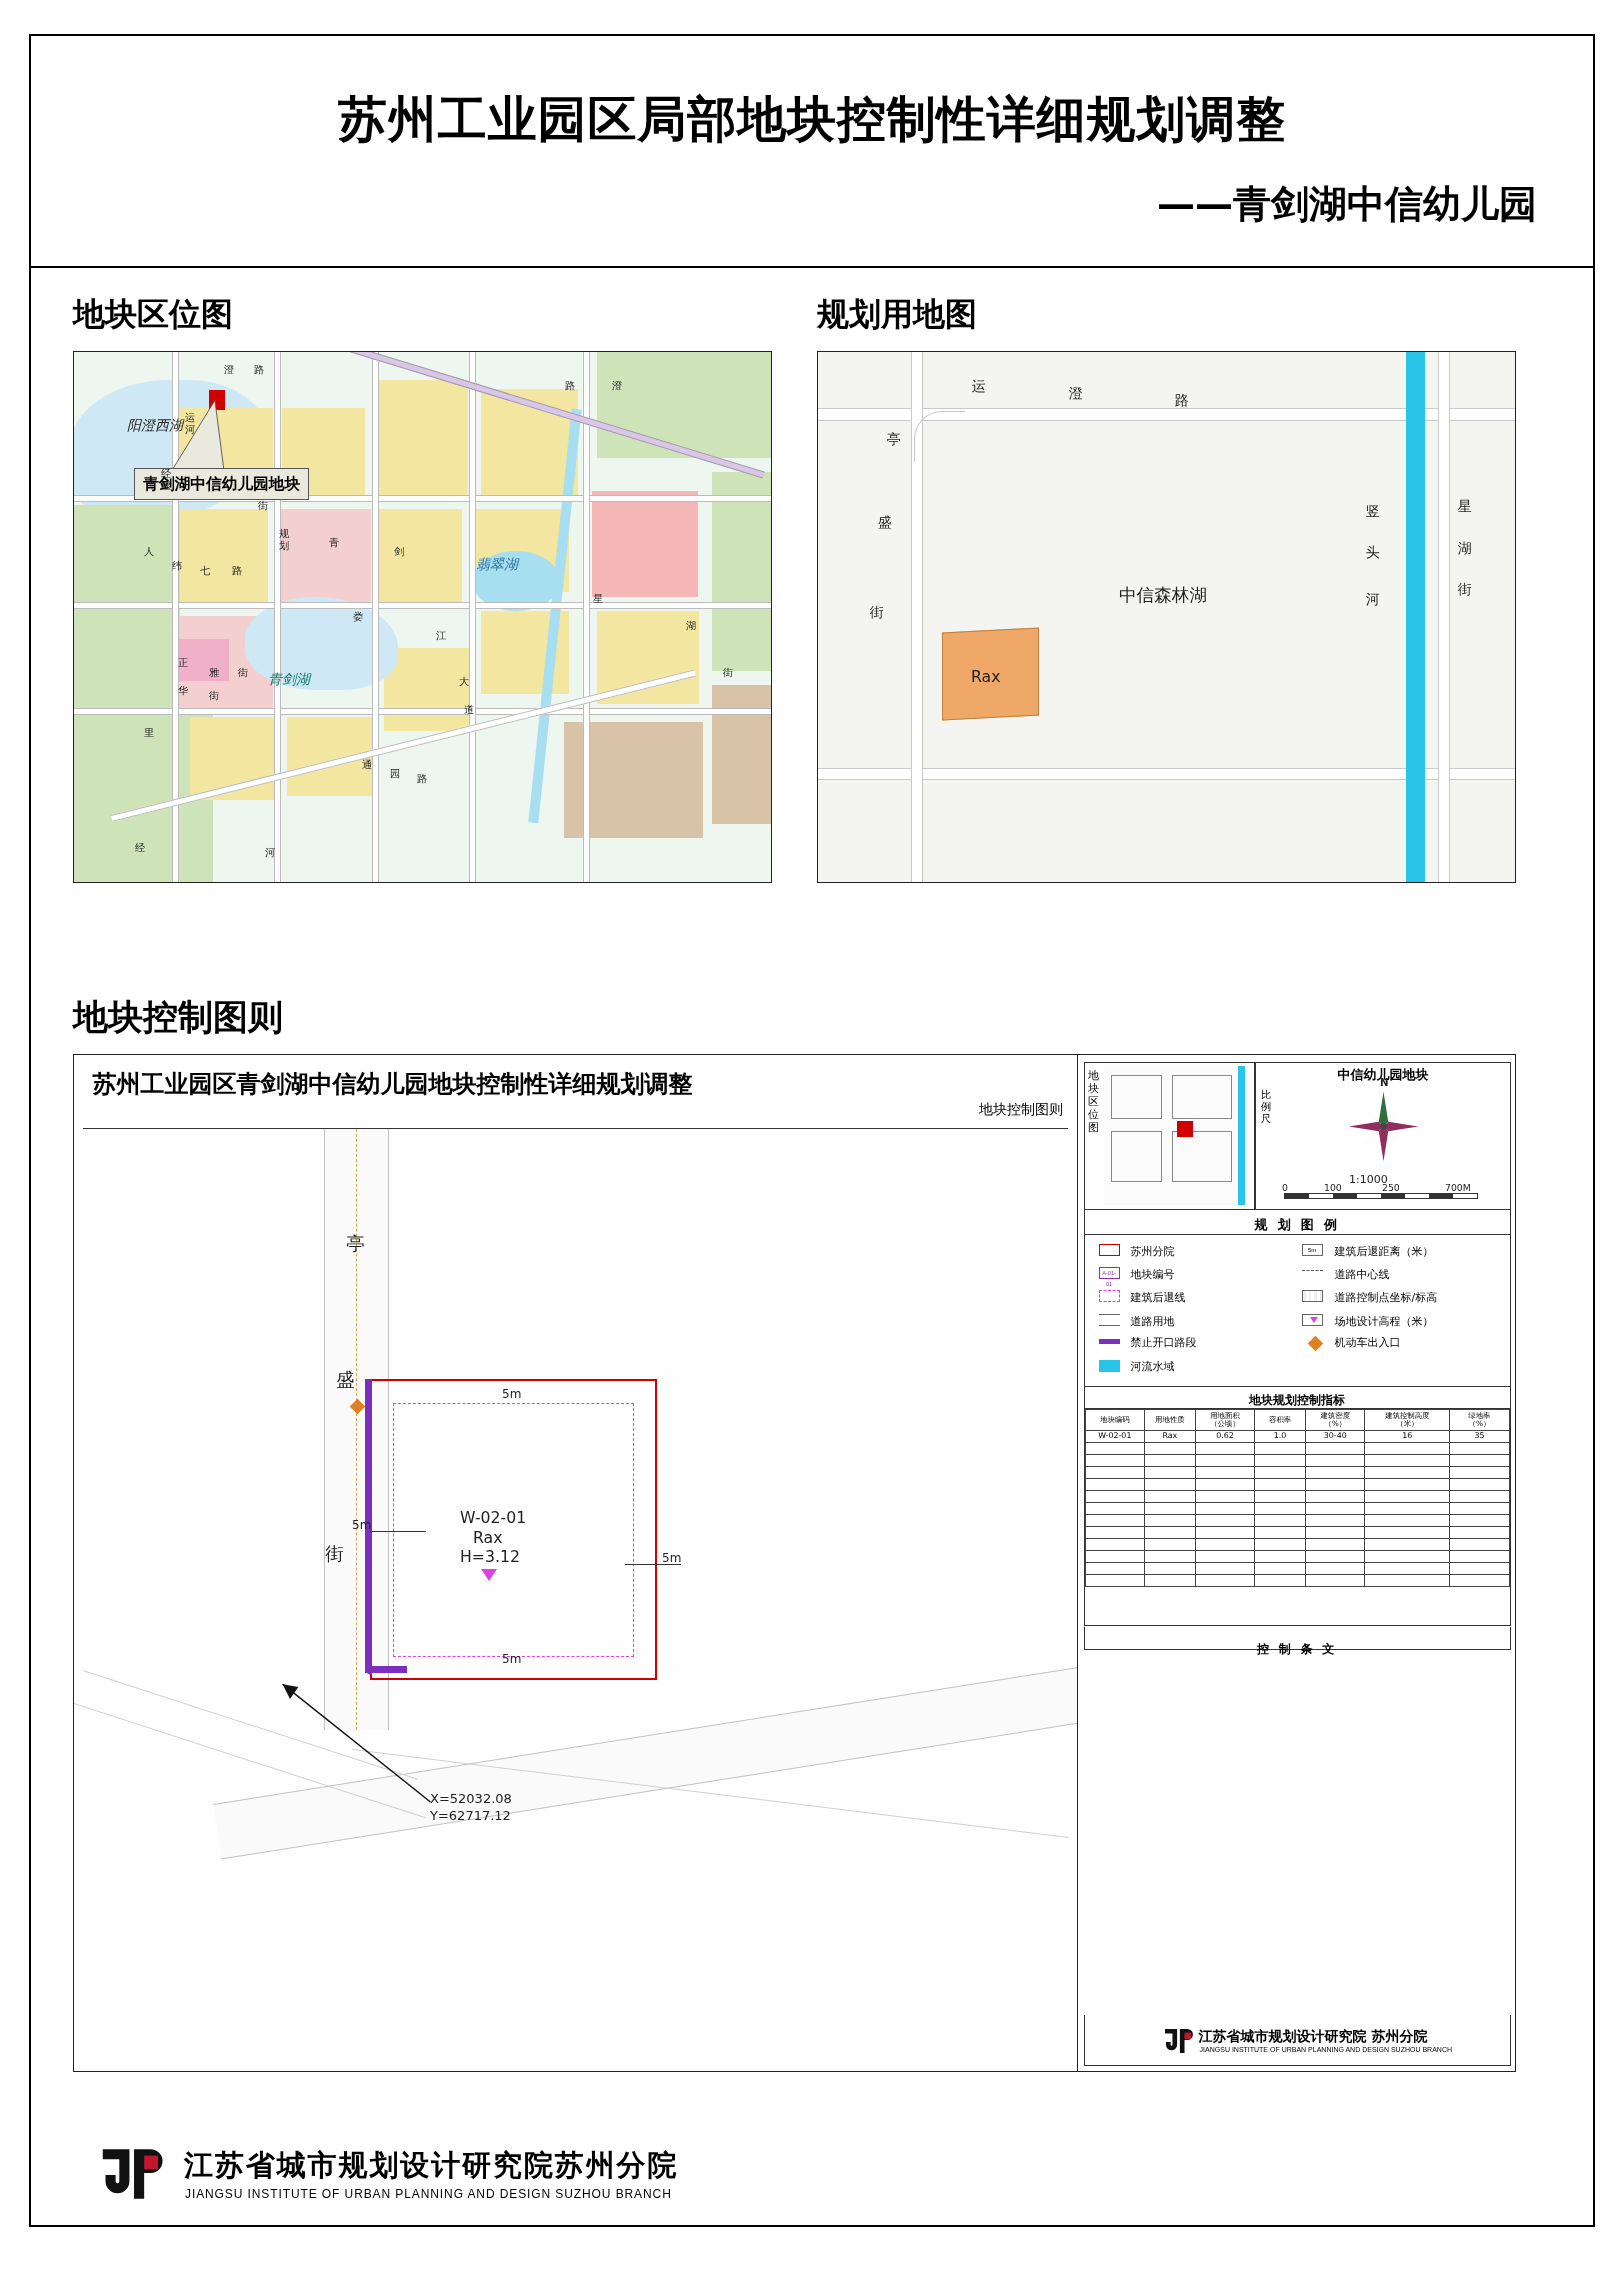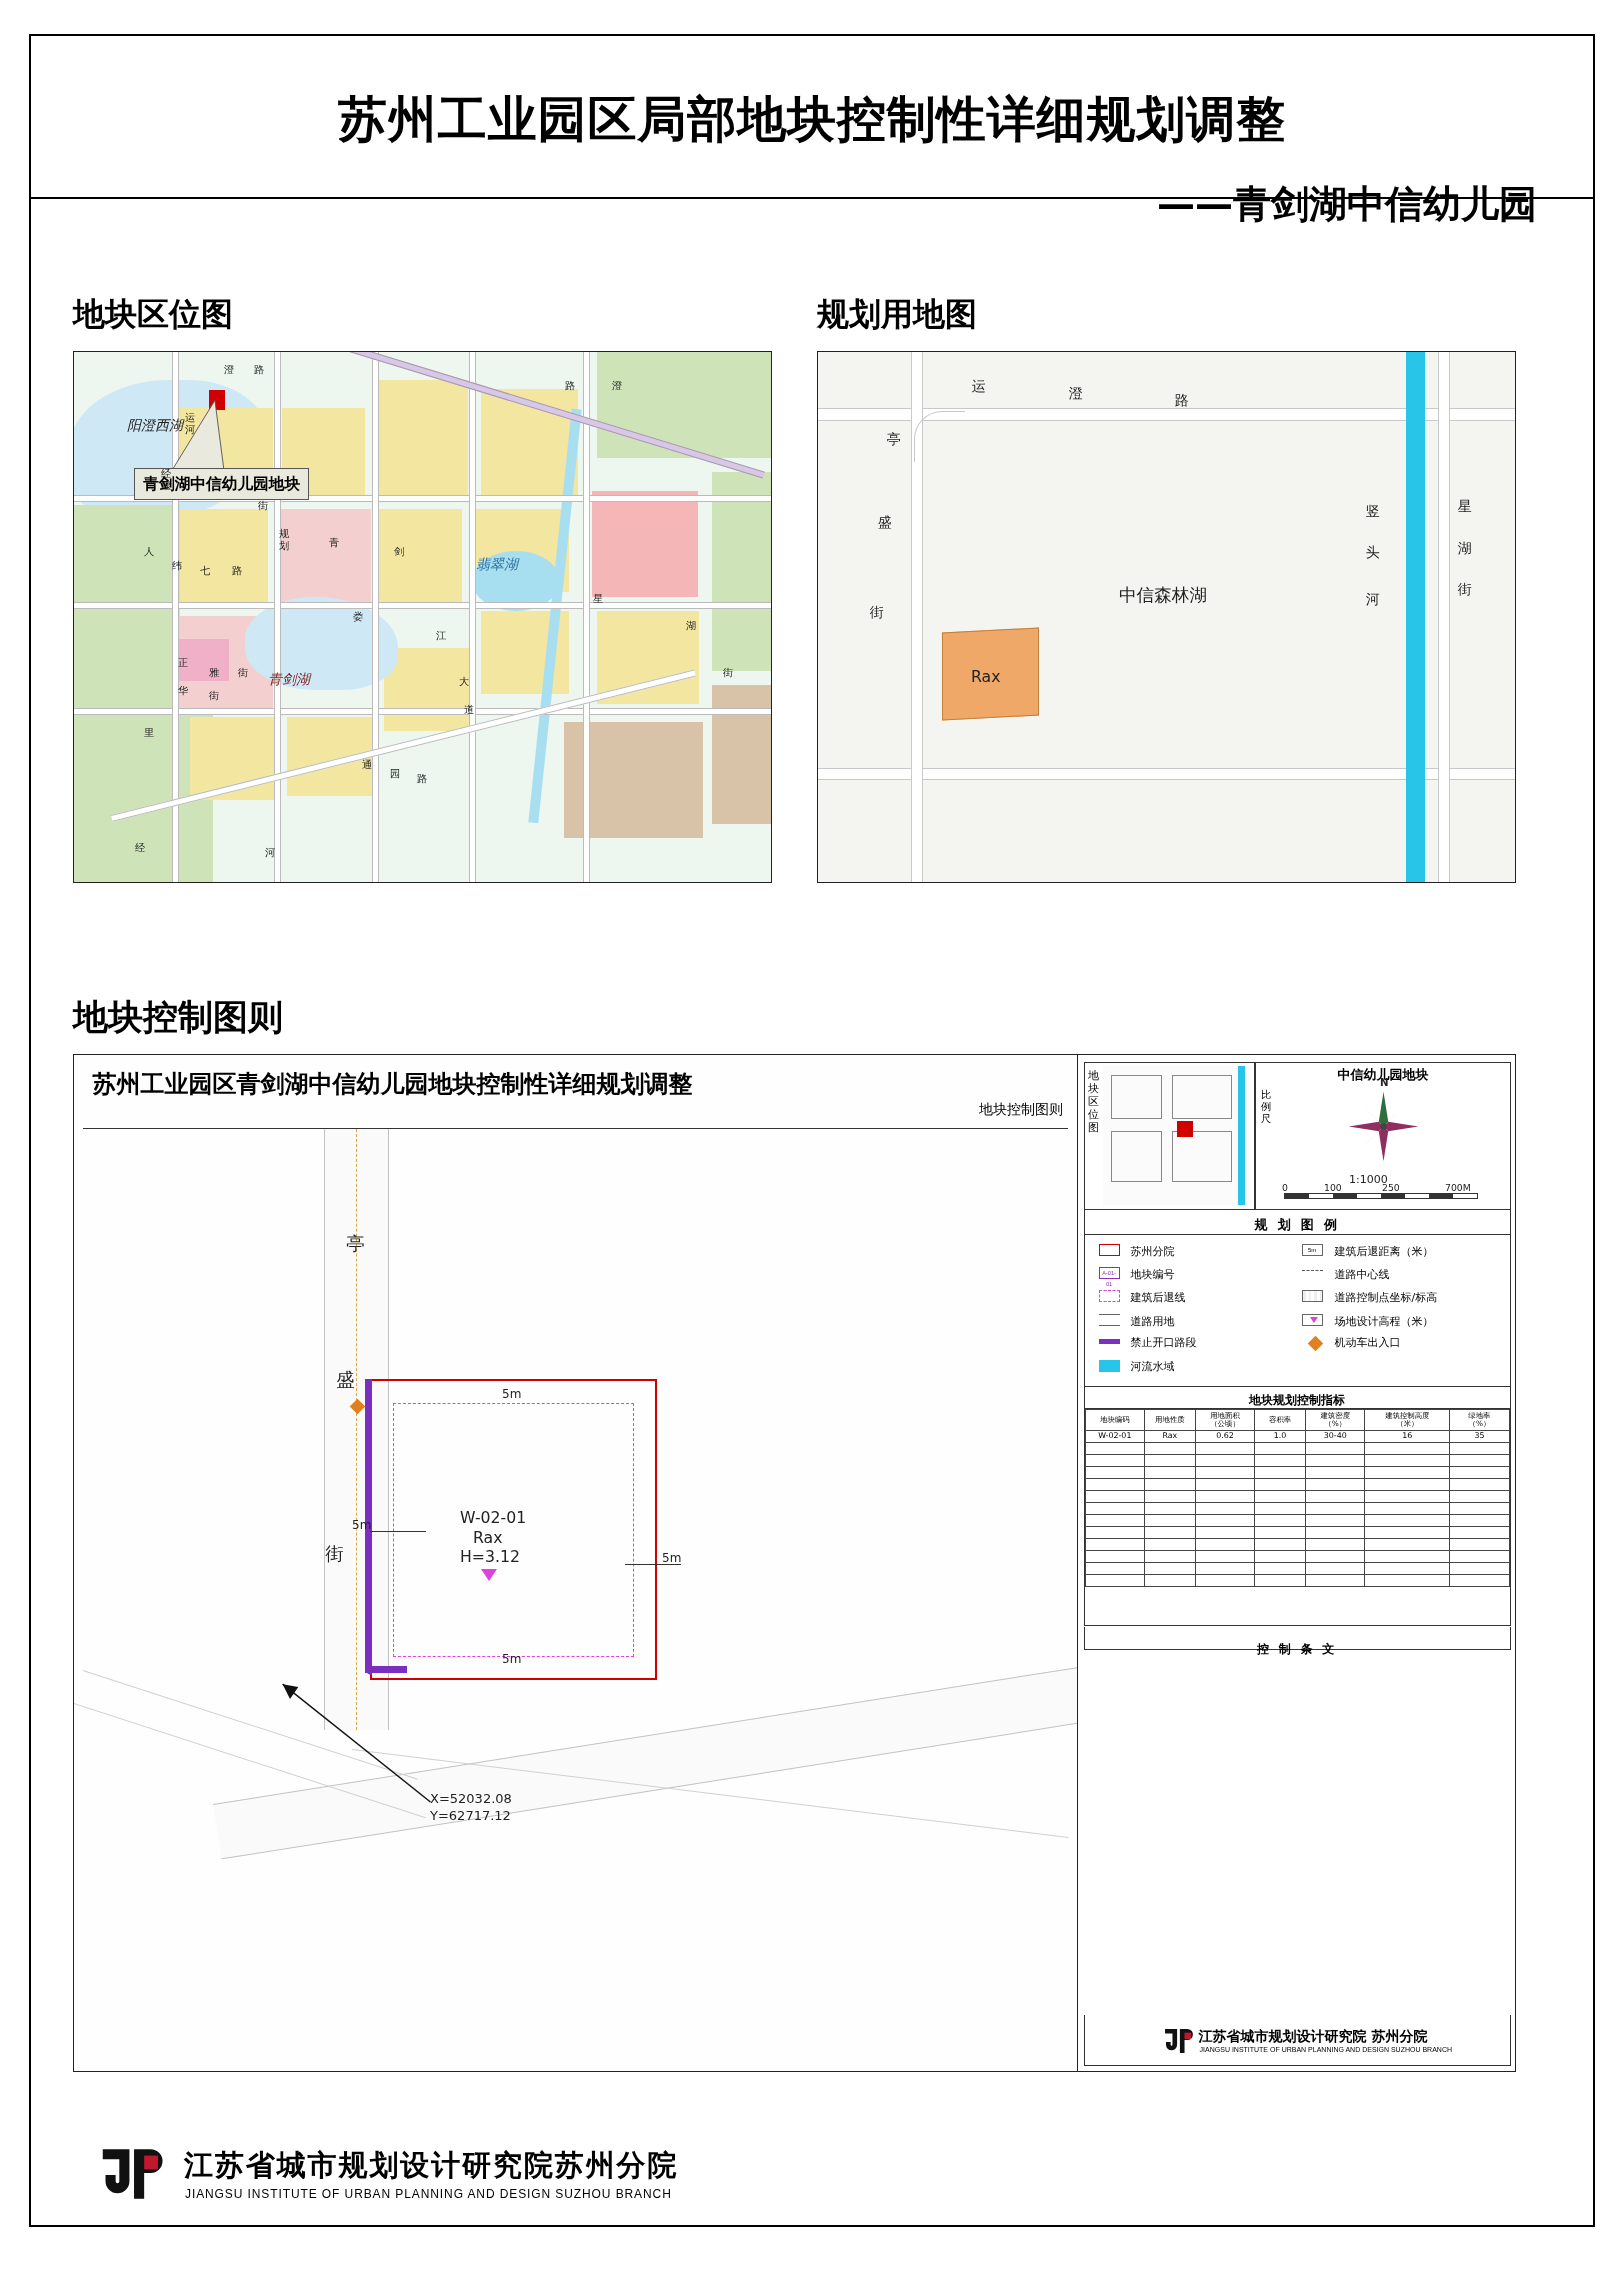--- a/index.html
+++ b/index.html
@@ -14,21 +14,21 @@
   .sheet {
     position:absolute;
     left:29px; top:34px;
     width:1566px; height:2193px;
     border:2.8px solid #000;
     background:#fff;
   }
   
   .title-block {
     position:absolute; left:0; top:0;
-    width:100%; height:163px;
+    width:100%; height:232px;
     border-bottom:2.8px solid #000;
   }
   .title-main {
     position:absolute; left:0; top:51px; width:100%;
     text-align:center;
     font-size:49px; font-weight:bold; letter-spacing:0.9px;
     font-family:"DejaVu Sans", sans-serif;
   }
   .title-sub {
     position:absolute; right:56px; top:143px;
@@ -179,21 +179,21 @@
     <div class="shp" style="left:37px;top:463px;width:601px;height:6.5px;background:#fff;border-top:0.9px solid #bbb;border-bottom:0.9px solid #bbb;transform:rotate(-14deg);transform-origin:left top;"></div>
 
     <div class="shp" style="left:135px;top:38px;width:15.7px;height:20.4px;background:#d00000;"></div>
 
     <svg class="shp" style="left:69px;top:46px;width:116px;height:116px;" viewBox="0 0 250 250">
       <polygon points="155,5 60,160 175,160" fill="#e9e9dd" stroke="#555" stroke-width="2"></polygon>
     </svg>
     <div class="callout" style="left:60px;top:116px;">青剑湖中信幼儿园地块</div>
 
     <div class="lbl" style="left:53px;top:65px;font-size:14px;font-style:italic;">阳澄西湖</div>
-    <div class="lbl" style="left:194px;top:319px;font-size:14px;color:#7f1d1d;font-style:italic;">青剑湖</div>
+    <div class="lbl" style="left:194px;top:319px;font-size:14px;color:#0f766e;font-style:italic;">青剑湖</div>
     <div class="lbl" style="left:402px;top:204px;font-size:14px;color:#2a6f9a;font-style:italic;">翡翠湖</div>
     <div class="lbl-v" style="left:110px;top:60px;">运<br>河</div>
     <div class="lbl-v" style="left:149px;top:11.6px;">澄<br></div>
     <div class="lbl-v" style="left:179px;top:11.6px;">路</div>
     <div class="lbl-v" style="left:86px;top:116px;">经<br>堰</div>
     <div class="lbl-v" style="left:183px;top:148px;">街</div>
     <div class="lbl-v" style="left:69px;top:194px;">人</div>
     <div class="lbl-v" style="left:97px;top:208px;">纬</div>
     <div class="lbl-v" style="left:125px;top:213px;">七</div>
     <div class="lbl-v" style="left:157px;top:213px;">路</div>

